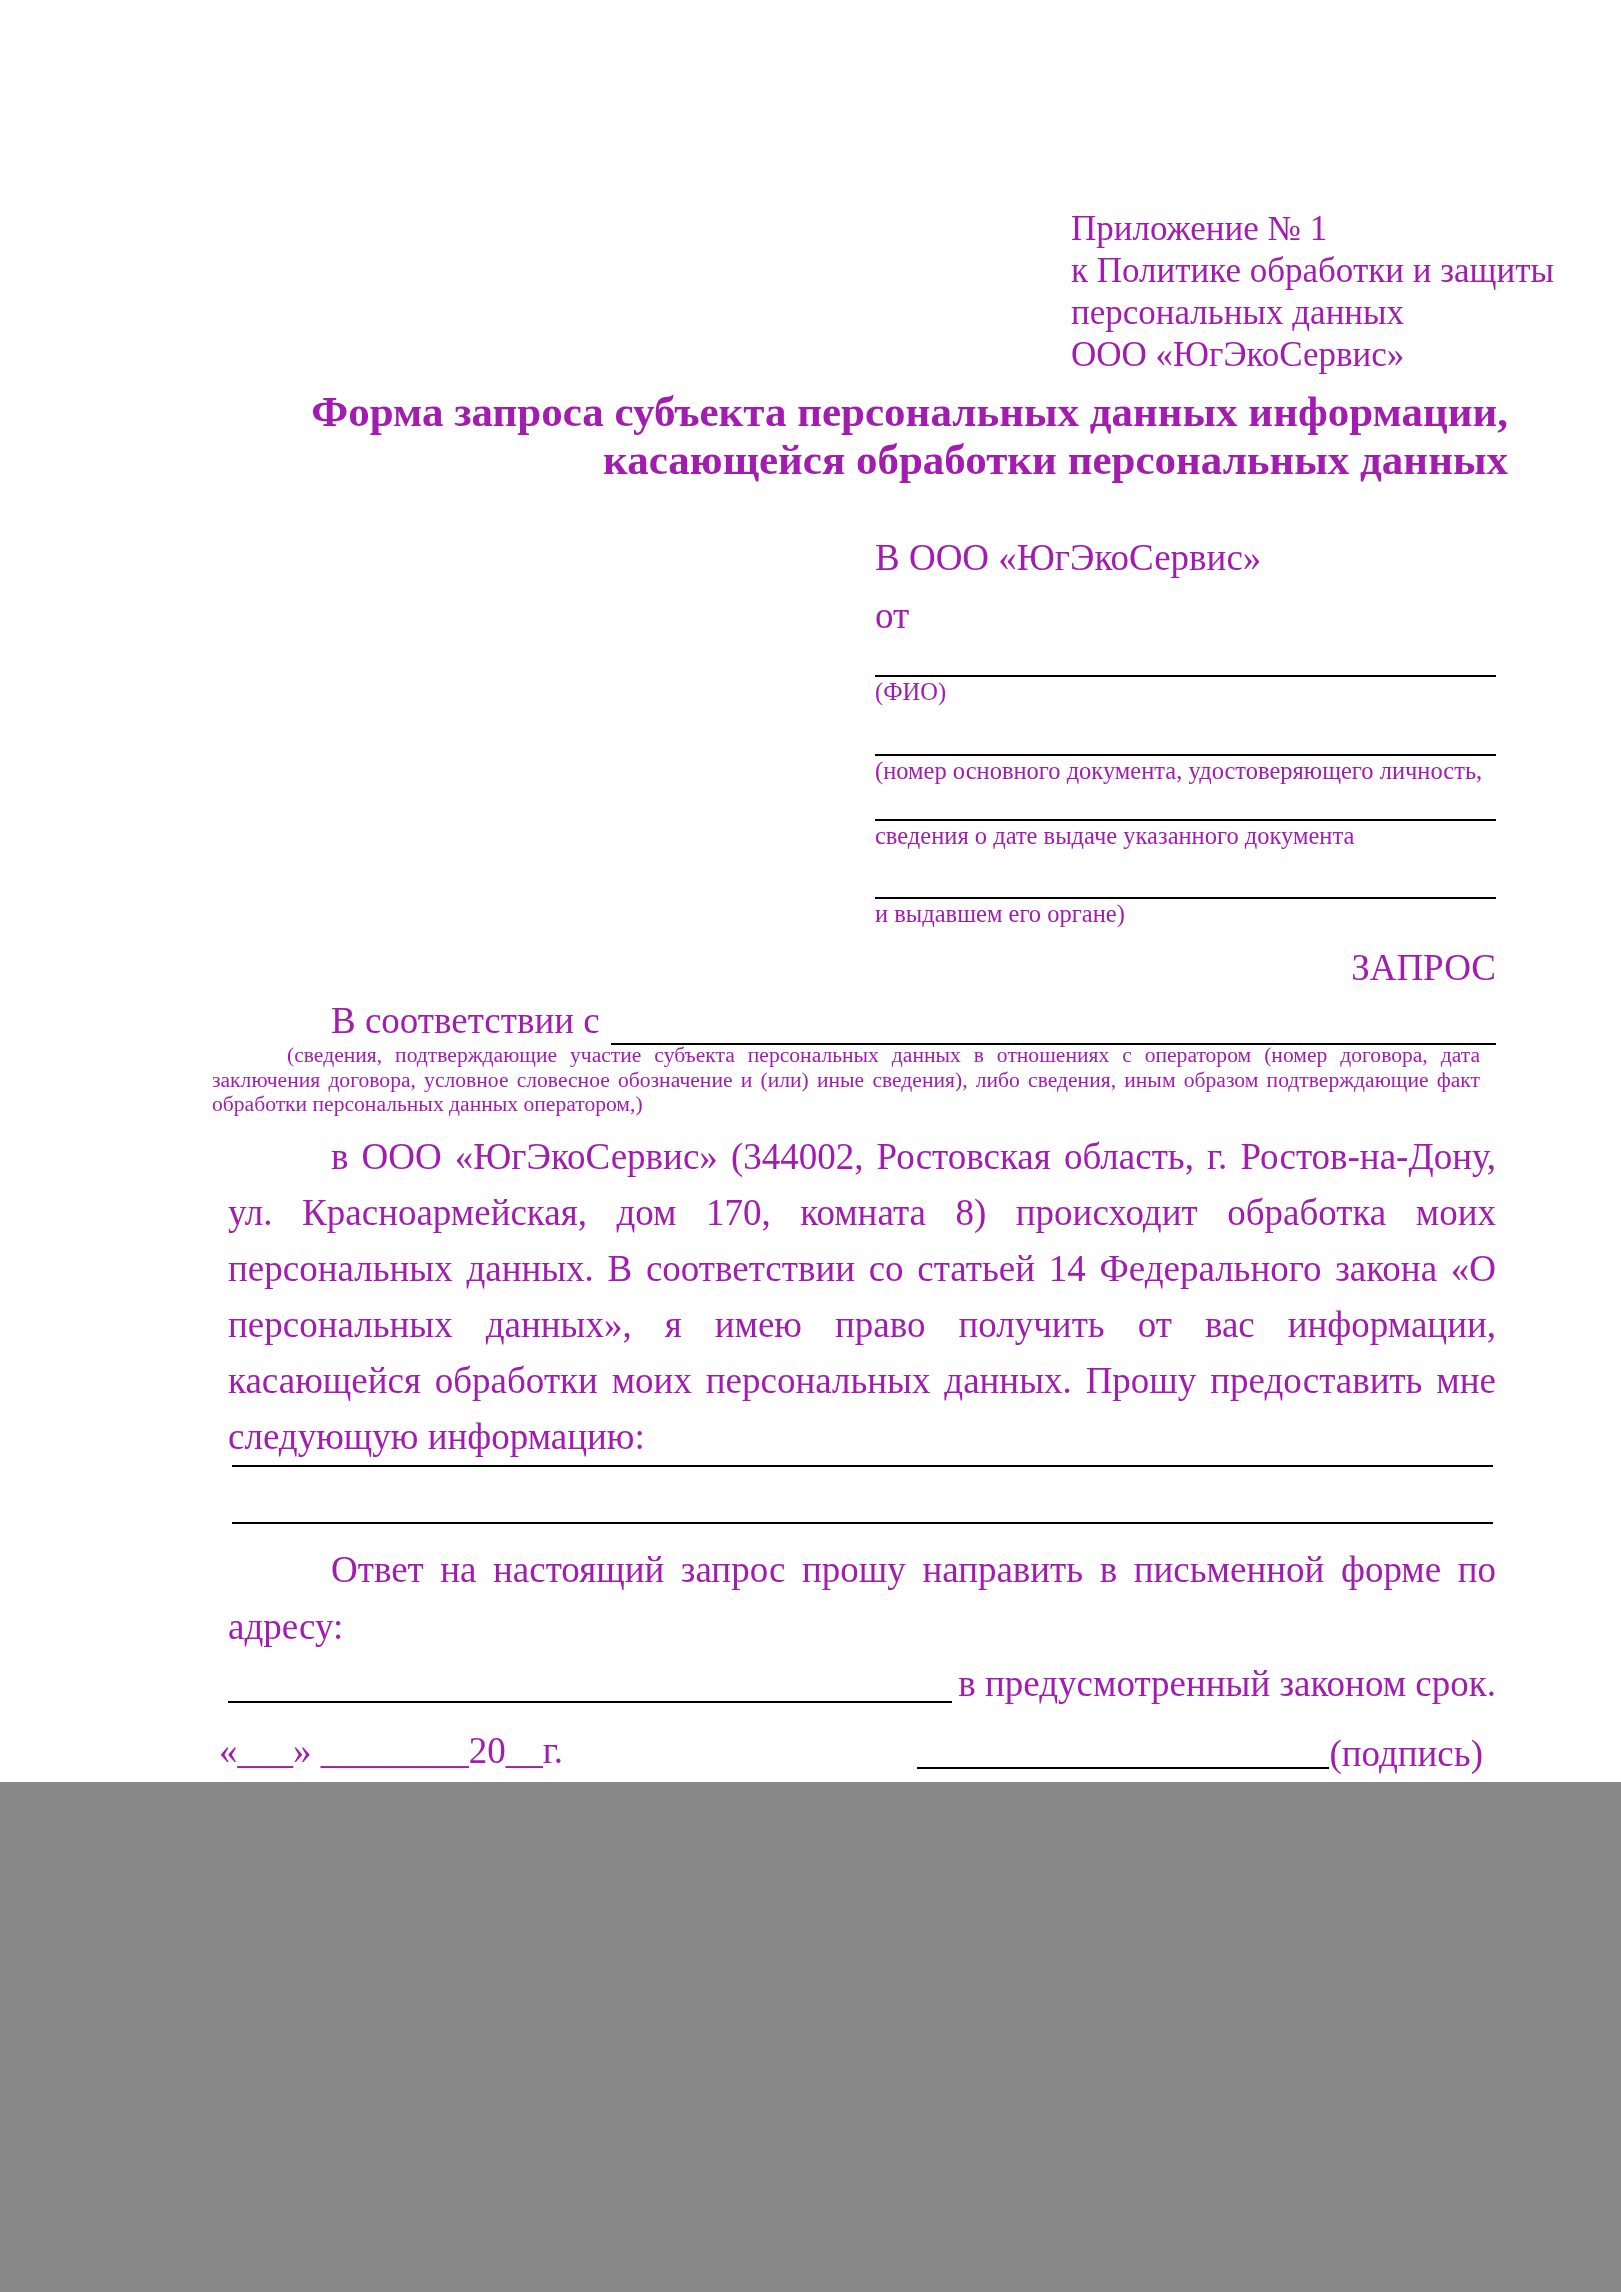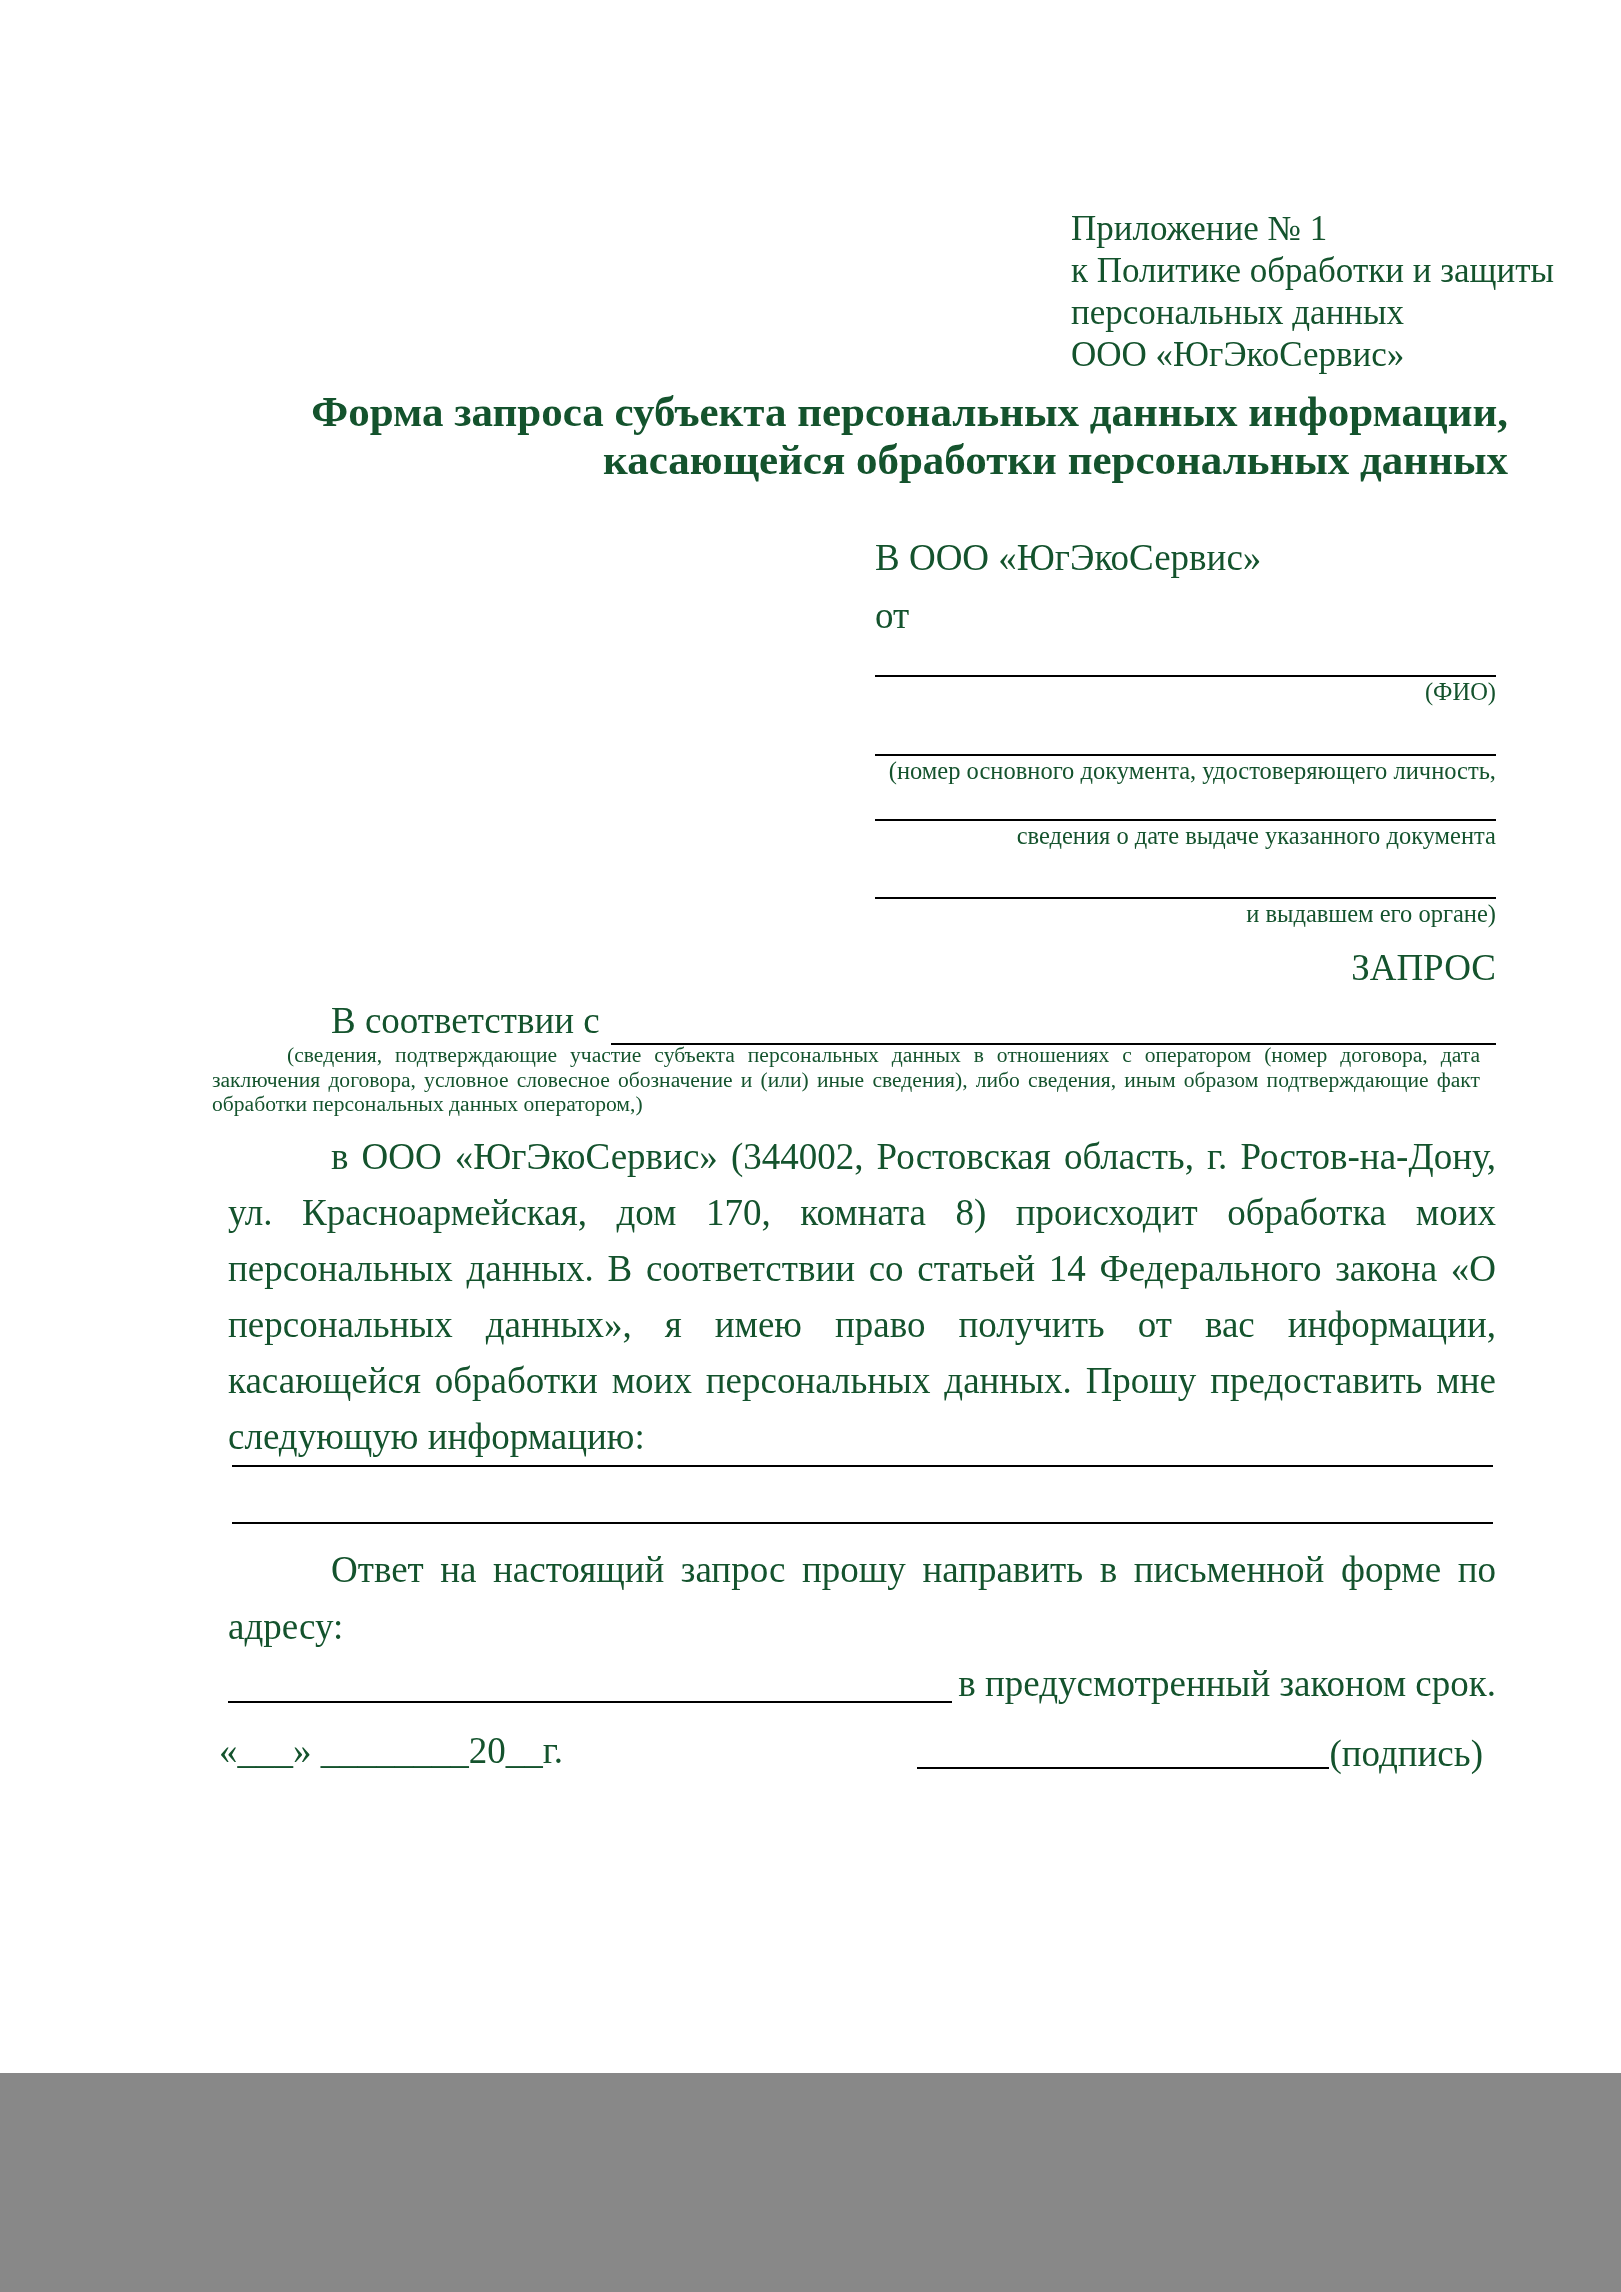--- a/index.html
+++ b/index.html
@@ -1,22 +1,22 @@
 <!DOCTYPE html>
 <html lang="ru"><head>
 <meta charset="utf-8">
 <style>
   html, body { margin: 0; padding: 0; background: #888; }
   .page {
     position: relative;
     width: 1621px;
-    height: 2073px;
+    height: 1782px;
     margin: 0 auto;
     background: #ffffff;
-    color: #14532d;
+    color: #a21caf;
     font-family: "Liberation Serif", "DejaVu Serif", serif;
     overflow: hidden;
     box-sizing: border-box;
   }
   .abs { position: absolute; }
 
   
   .annex {
     left: 1071px; top: 208px;
     font-size: 35px; line-height: 42px;
@@ -34,21 +34,21 @@
   .addressee { left: 875px; top: 535px; width: 621px; }
   .addr-to, .addr-from { font-size: 37px; line-height: 45px; }
   .addr-from { margin-top: 13px; }
   .addr-blank { border-bottom: 2.9px solid #000; }
   .bh-38 { height: 37px; }
   .bh-48 { height: 47px; }
   .bh-34 { height: 33px; }
   .bh-47 { height: 46px; }
   .addr-label {
     font-size: 24.5px; line-height: 30px;
-    text-align: right;
+    text-align: left;
   }
 
   
   .request-heading {
     left: 228px; top: 945px; width: 1268px;
     font-size: 37px; line-height: 45px; text-align: right;
   }
 
   
   .intro-row {

